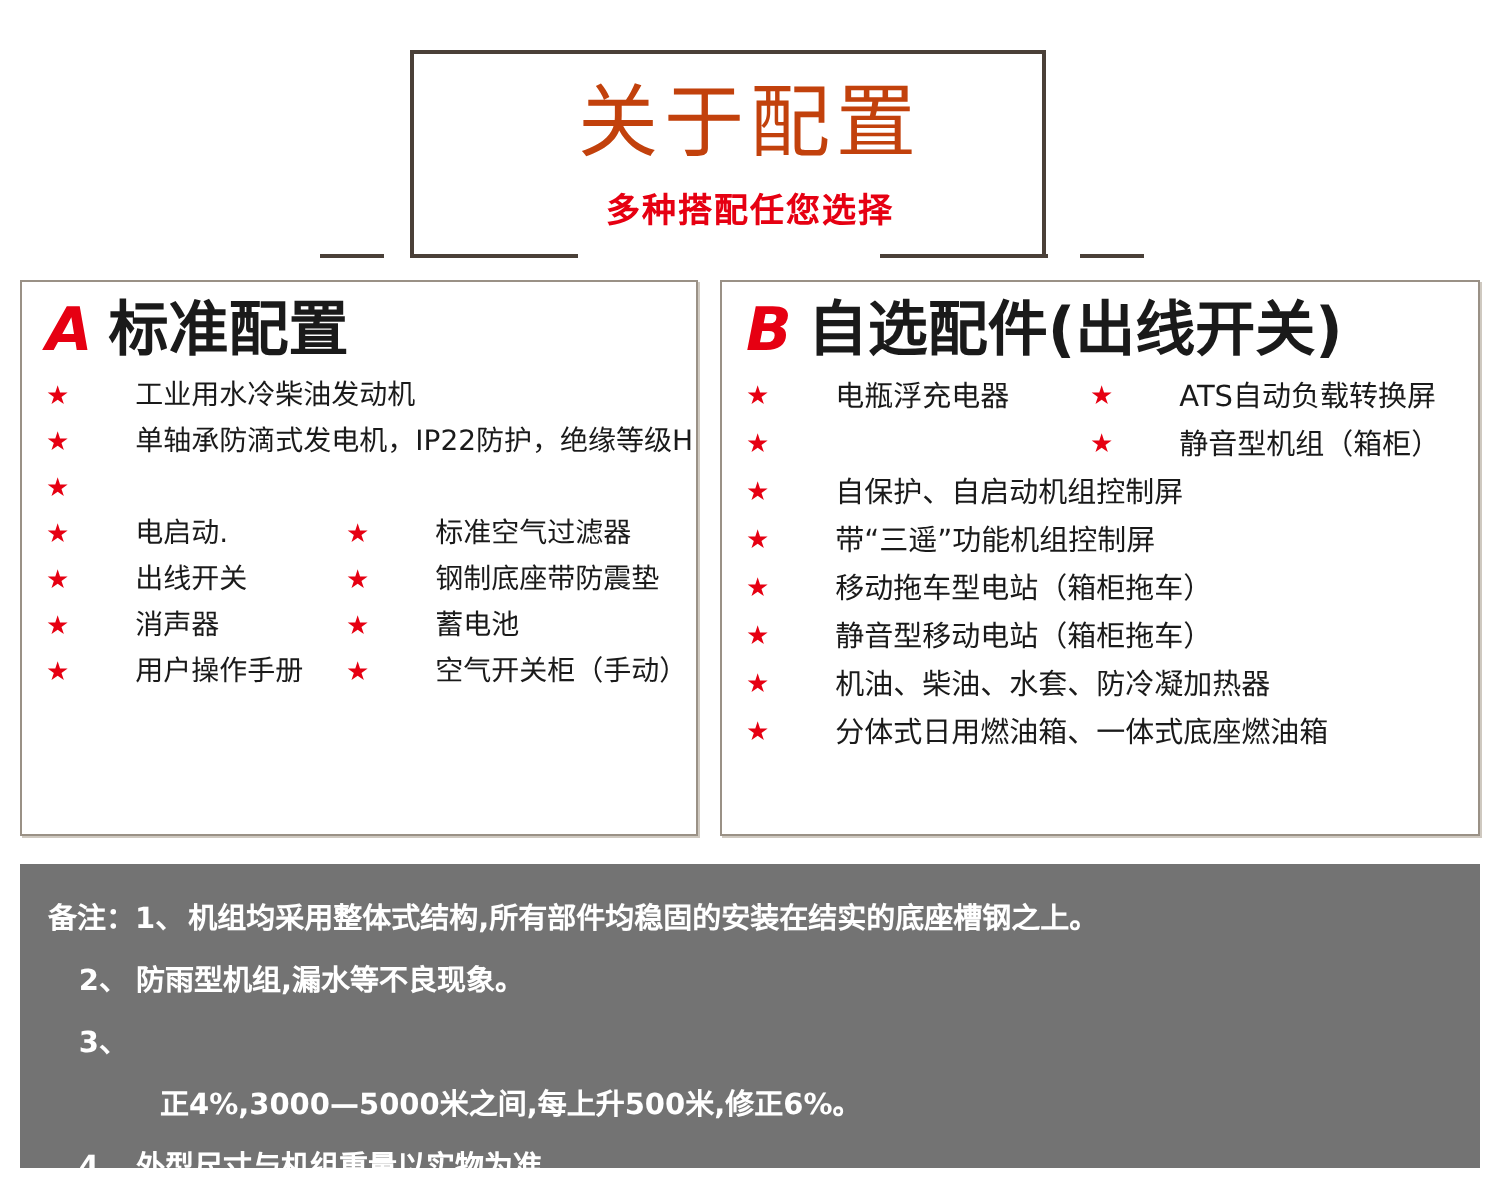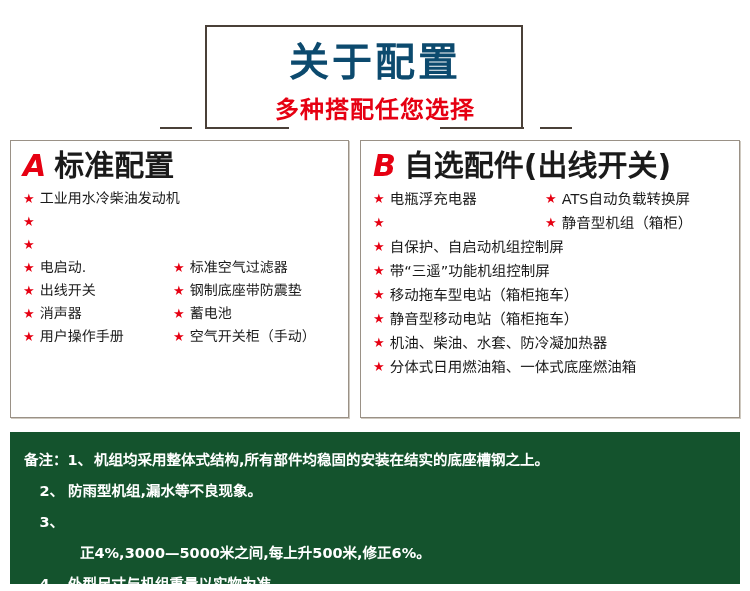--- a/index.html
+++ b/index.html
@@ -75,33 +75,33 @@
     background: #4a4038;
   }
 
   .main-title {
     position: absolute;
     left: 0;
     top: 22px;
     width: 750px;
     text-align: center;
     font-size: 40px;
-    font-weight: bold;
-    color: #0c4a6e;
+    font-weight: normal;
+    color: #c2410c;
     letter-spacing: 3px;
     line-height: 1;
   }
 
   .sub-title {
     position: absolute;
     left: 0;
     top: 78px;
     width: 750px;
     text-align: center;
-    font-size: 24px;
+    font-size: 17px;
     font-weight: bold;
     color: #e60012;
     letter-spacing: 1px;
     line-height: 1;
   }
 
   
   .panels {
     position: absolute;
     left: 0;
@@ -157,38 +157,38 @@
   }
   .panel-b .item { font-size: 14.5px; line-height: 24px; }
 
   .star {
     color: #e60012;
     font-size: 13px;
     line-height: 23px;
     margin-right: 5px;
     flex: none;
   }
-  .item-text { letter-spacing: 0px; }
+  .item-text { letter-spacing: 0px; margin-left: 28px; }
 
   
   .row2 {
     display: flex;
     white-space: nowrap;
   }
   .row2 > .item:first-child { width: 150px; flex: none; }
   .panel-b .row2 > .item:first-child { width: 172px; flex: none; }
 
   
   .note {
     position: absolute;
     left: 10px;
     top: 432px;
     width: 730px;
     height: 152px;
-    background: #14532d;
+    background: #737373;
     color: #ffffff;
     padding: 13px 14px 10px 14px;
   }
 
   .note-line {
     display: flex;
     font-size: 14.5px;
     font-weight: bold;
     line-height: 31px;
     color: #ffffff;
@@ -230,20 +230,21 @@
         <span class="panel-letter">A</span>
         <span class="panel-title">标准配置</span>
       </div>
       <div class="item-list">
         <div class="item">
           <span class="star">★</span>
           <span class="item-text">工业用水冷柴油发动机</span>
         </div>
         <div class="item">
           <span class="star">★</span>
+          <span class="item-text">单轴承防滴式发电机，IP22防护，绝缘等级H</span>
         </div>
         <div class="item">
           <span class="star">★</span>
         </div>
 
         <div class="row2">
           <div class="item">
             <span class="star">★</span>
             <span class="item-text">电启动.</span>
           </div>

